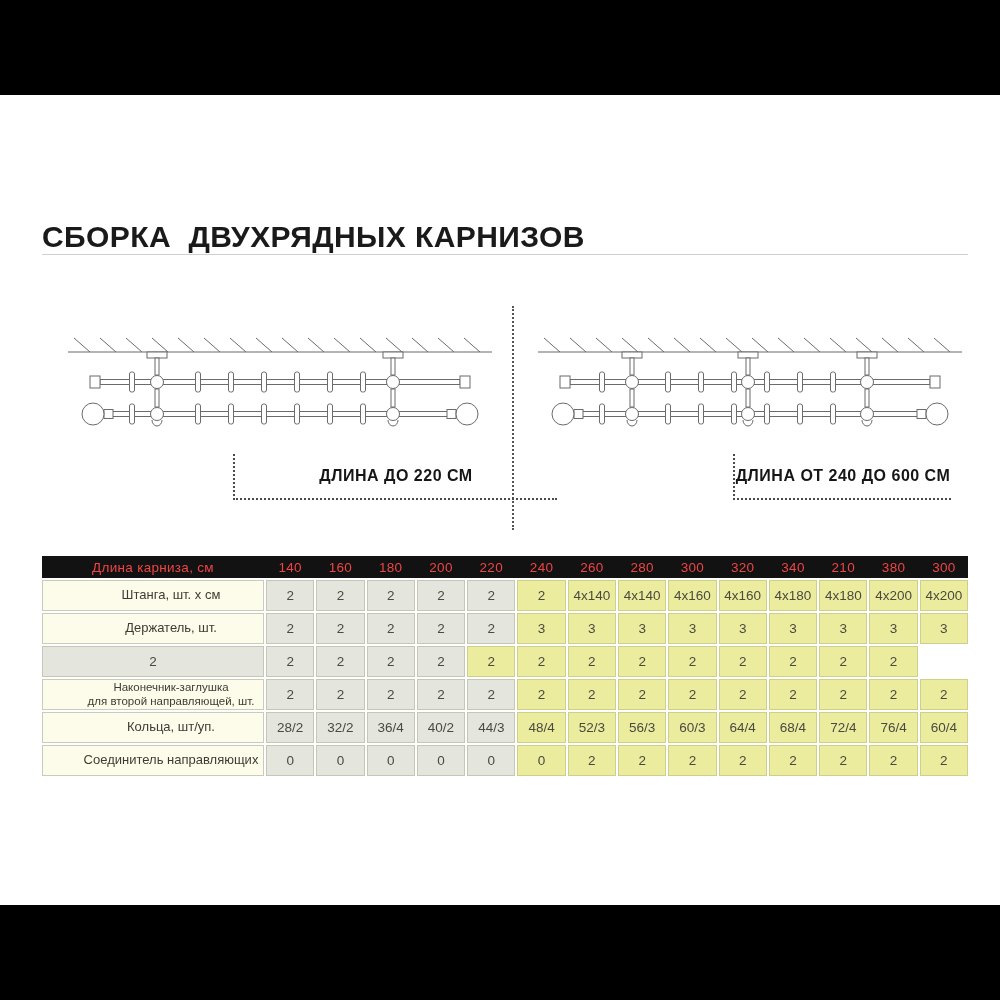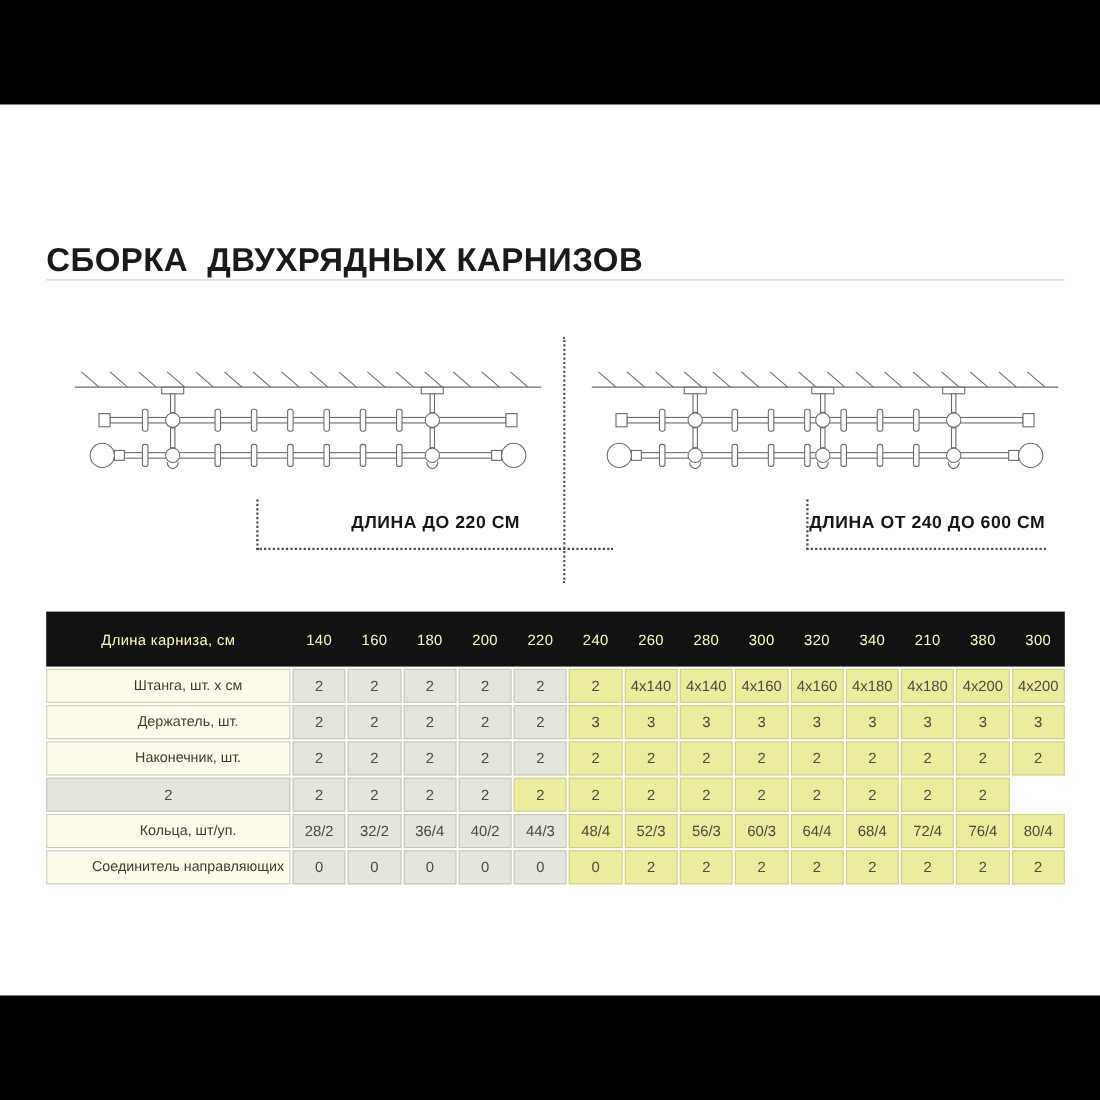--- a/index.html
+++ b/index.html
@@ -21,21 +21,21 @@
                   border-left:2px dotted #555;}
 
   .caption{position:absolute;top:454px;height:44px;display:flex;align-items:center;
            justify-content:center;border-left:2px dotted #4a4a4a;border-bottom:2px dotted #4a4a4a;
            font-size:16px;font-weight:800;letter-spacing:.5px;white-space:nowrap;color:#161616;}
   .caption.left{left:233px;width:322px;}
   .caption.right{left:733px;width:216px;}
 
   .assembly-table{position:absolute;left:42px;top:556px;width:926px;}
   .t-head{display:grid;grid-template-columns:222px repeat(14,1fr);column-gap:2px;
-          background:var(--header-bg,#121212);color:#fef9c3;height:50px;align-items:center;}
+          background:var(--header-bg,#121212);color:#ef4444;height:22px;align-items:center;}
   .th-label,.th-col{text-align:center;font-size:13.5px;letter-spacing:.3px;}
   .t-row{display:grid;grid-template-columns:222px repeat(14,1fr);column-gap:2px;
          height:31px;margin-top:2px;}
   .t-label{background:var(--label-col-bg,#fdfcea);border:1px solid #c9ccba;
            display:flex;align-items:center;justify-content:center;text-align:center;
            font-size:13px;line-height:1.15;color:#3c3c34;white-space:pre-line;padding-left:36px;}
   .t-label.small{font-size:11.5px;}
   .cell{display:flex;align-items:center;justify-content:center;font-size:13.5px;color:#4a4a40;}
   .cell.gray{background:var(--short-group-bg,#e4e5dc);border:1px solid #c4c7b6;}
   .cell.yellow{background:var(--long-group-bg,#ecec9e);border:1px solid #cfcf8c;}
@@ -214,37 +214,38 @@
           <div class="cell yellow">3</div>
           <div class="cell yellow">3</div>
           <div class="cell yellow">3</div>
           <div class="cell yellow">3</div>
           <div class="cell yellow">3</div>
           <div class="cell yellow">3</div>
           <div class="cell yellow">3</div>
           <div class="cell yellow">3</div>
         </div>
         <div class="t-row">
-          <div class="t-label">Наконечник, шт.</div>
-          <div class="cell gray">2</div>
-          <div class="cell gray">2</div>
-          <div class="cell gray">2</div>
-          <div class="cell gray">2</div>
-          <div class="cell gray">2</div>
-          <div class="cell yellow">2</div>
-          <div class="cell yellow">2</div>
-          <div class="cell yellow">2</div>
-          <div class="cell yellow">2</div>
-          <div class="cell yellow">2</div>
-          <div class="cell yellow">2</div>
-          <div class="cell yellow">2</div>
-          <div class="cell yellow">2</div>
-          <div class="cell yellow">2</div>
-        </div>
-        <div class="t-row">
+          <div class="cell gray">2</div>
+          <div class="cell gray">2</div>
+          <div class="cell gray">2</div>
+          <div class="cell gray">2</div>
+          <div class="cell gray">2</div>
+          <div class="cell yellow">2</div>
+          <div class="cell yellow">2</div>
+          <div class="cell yellow">2</div>
+          <div class="cell yellow">2</div>
+          <div class="cell yellow">2</div>
+          <div class="cell yellow">2</div>
+          <div class="cell yellow">2</div>
+          <div class="cell yellow">2</div>
+          <div class="cell yellow">2</div>
+        </div>
+        <div class="t-row">
+          <div class="t-label small">Наконечник-заглушка
+для второй направляющей, шт.</div>
           <div class="cell gray">2</div>
           <div class="cell gray">2</div>
           <div class="cell gray">2</div>
           <div class="cell gray">2</div>
           <div class="cell gray">2</div>
           <div class="cell yellow">2</div>
           <div class="cell yellow">2</div>
           <div class="cell yellow">2</div>
           <div class="cell yellow">2</div>
           <div class="cell yellow">2</div>
@@ -261,21 +262,21 @@
           <div class="cell gray">40/2</div>
           <div class="cell gray">44/3</div>
           <div class="cell yellow">48/4</div>
           <div class="cell yellow">52/3</div>
           <div class="cell yellow">56/3</div>
           <div class="cell yellow">60/3</div>
           <div class="cell yellow">64/4</div>
           <div class="cell yellow">68/4</div>
           <div class="cell yellow">72/4</div>
           <div class="cell yellow">76/4</div>
-          <div class="cell yellow">80/4</div>
+          <div class="cell yellow">60/4</div>
         </div>
         <div class="t-row">
           <div class="t-label">Соединитель направляющих</div>
           <div class="cell gray">0</div>
           <div class="cell gray">0</div>
           <div class="cell gray">0</div>
           <div class="cell gray">0</div>
           <div class="cell gray">0</div>
           <div class="cell yellow">0</div>
           <div class="cell yellow">2</div>

